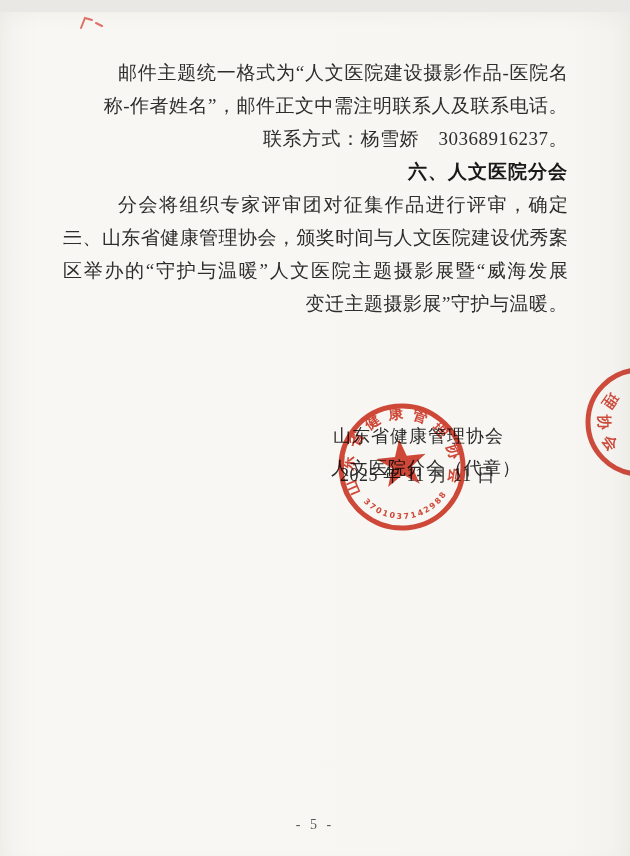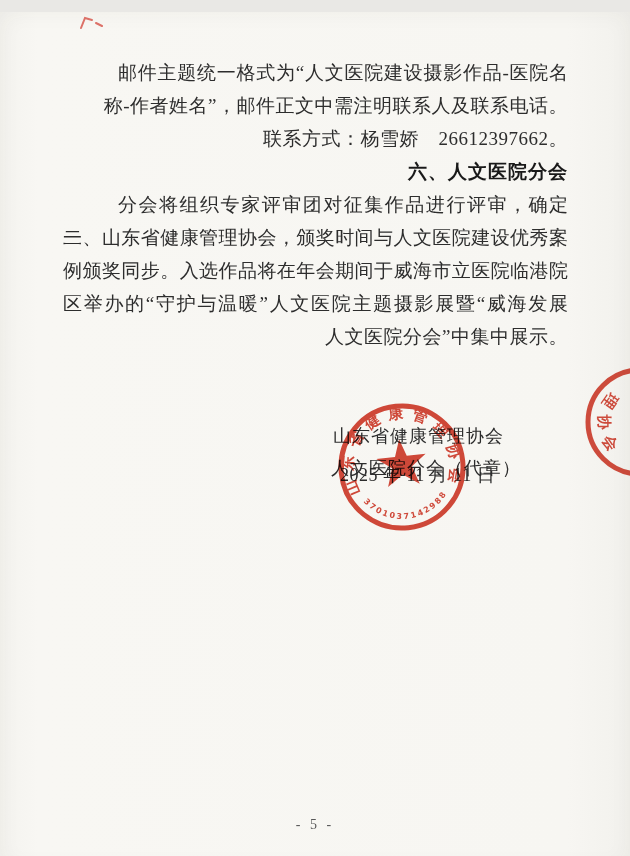--- a/index.html
+++ b/index.html
@@ -40,27 +40,26 @@
 <div class="page">
 
   <svg class="stray-marks" viewBox="0 0 28 18">
     <path d="M3 14 L7 4 L14 6" fill="none" stroke="#d4453a" stroke-width="2" stroke-linecap="round"></path>
     <path d="M18 9 L24 12" fill="none" stroke="#d4453a" stroke-width="2" stroke-linecap="round"></path>
   </svg>
 
   <div class="body-text">
       <div class="line indent fill">邮件主题统一格式为“人文医院建设摄影作品-医院名</div>
       <div class="line">称-作者姓名”，邮件正文中需注明联系人及联系电话。</div>
-      <div class="line indent">联系方式：杨雪娇　26612397662。</div>
+      <div class="line indent">联系方式：杨雪娇　30368916237。</div>
       <div class="line indent heading">六、人文医院分会</div>
       <div class="line indent fill">分会将组织专家评审团对征集作品进行评审，确定一、</div>
       <div class="line fill">二、山东省健康管理协会，颁奖时间与人文医院建设优秀案</div>
-      <div class="line fill">例颁奖同步。入选作品将在年会期间于威海市立医院临港院</div>
       <div class="line fill">区举办的“守护与温暖”人文医院主题摄影展暨“威海发展</div>
-      <div class="line">人文医院分会”中集中展示。</div>
+      <div class="line">变迁主题摄影展”守护与温暖。</div>
     </div>
 
   <div class="sig sig-org">山东省健康管理协会</div>
   <div class="sig sig-branch">人文医院分会（代章）</div>
   <div class="sig sig-date">2025 年 11 月 11 日</div>
 
   <svg class="seal-main" viewBox="0 0 140 140">
     <circle cx="70" cy="70" r="61" fill="none" stroke="#d23a2a" stroke-width="5"></circle>
     <path id="sealArcPath" d="M 27.6 94.5 A 49 49 0 1 1 112.4 94.5" fill="none"></path>
     <text font-size="15" fill="#d23a2a" font-weight="bold" font-family="'Liberation Sans','DejaVu Sans',sans-serif">

